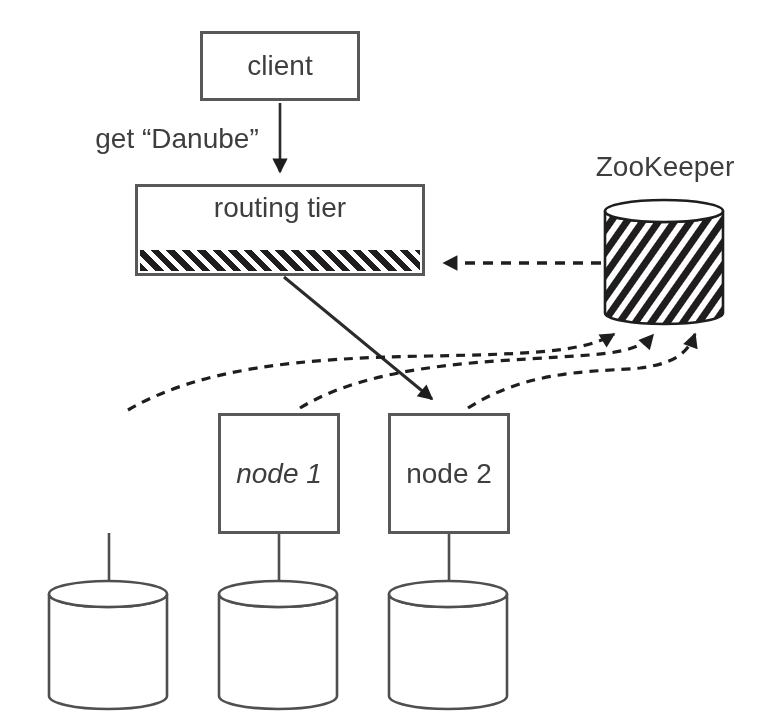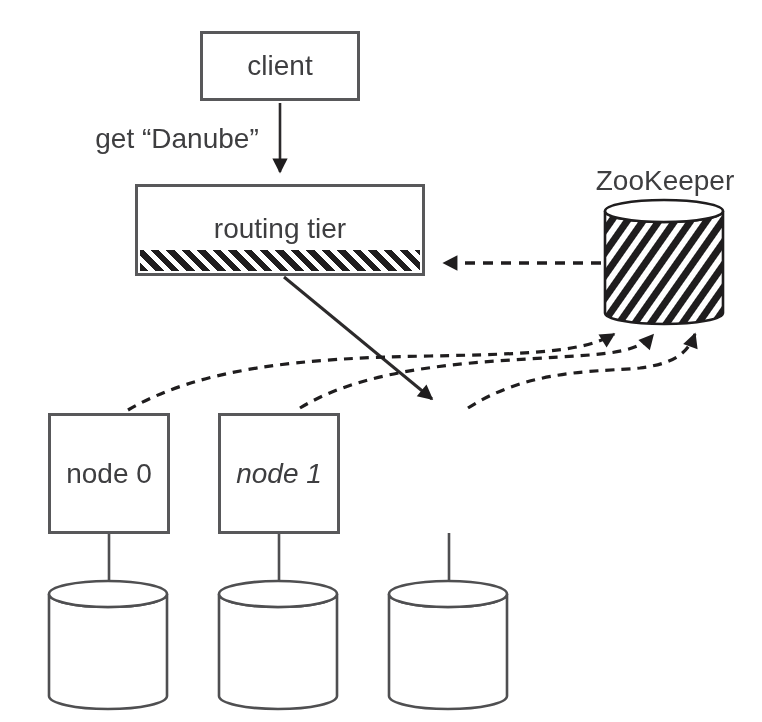--- a/index.html
+++ b/index.html
@@ -27,41 +27,41 @@
     border: 3px solid #58585a;
     background: #ffffff;
     display: flex;
     align-items: center;
     justify-content: center;
     font-size: 28px;
     box-sizing: border-box;
   }
   .box-client   { left: 200px; top: 31px;  width: 160px; height: 70px; }
   .box-routing  { left: 135px; top: 184px; width: 290px; height: 92px;
-                  align-items: flex-start; padding-top: 26px; }
+                  align-items: flex-start; padding-top: 5px; }
   .hatch-band {
     position: absolute;
     left: 2px; right: 2px; bottom: 2px;
     height: 21px;
     background: repeating-linear-gradient(45deg,
       #1f1d1e 0px, #1f1d1e 6px,
       #ffffff 6px, #ffffff 11px);
   }
   .box-node  { top: 413px; width: 122px; height: 121px; }
   .box-node0 { left: 48px; }
   .box-node1 { left: 218px; font-style: italic; }
   .box-node2 { left: 388px; }
   .diagram-label {
     position: absolute;
     font-size: 28px;
     text-align: center;
     white-space: nowrap;
   }
   .label-request   { left: 66px;  top: 123px; width: 222px; }
-  .label-zookeeper { left: 572px; top: 165px; width: 186px; }
+  .label-zookeeper { left: 572px; top: 151px; width: 186px; }
 </style>
 </head>
 <body>
 
 <div class="canvas">
 
   <svg class="svg-layer" viewBox="0 0 762 722">
     <defs>
       <marker id="arrowhead" markerUnits="userSpaceOnUse" markerWidth="19" markerHeight="17" viewBox="0 0 12 12" refX="10.5" refY="6" orient="auto">
         <path d="M1,0.6 L11.6,6 L1,11.4 Z" fill="#1f1d1e"></path>
@@ -113,20 +113,20 @@
 
   <div class="diagram-label label-request">get “Danube”</div>
 
   <div class="box box-routing">
     <span>routing tier</span>
     <div class="hatch-band"></div>
   </div>
 
   <div class="diagram-label label-zookeeper">ZooKeeper</div>
 
-  <div class="box box-node box-node0">
-    <span>node 0</span>
-  </div>
   <div class="box box-node box-node1">
     <span>node 1</span>
+  </div>
+  <div class="box box-node box-node2">
+    <span>node 2</span>
   </div>
 
 </div>
 
 </body></html>

